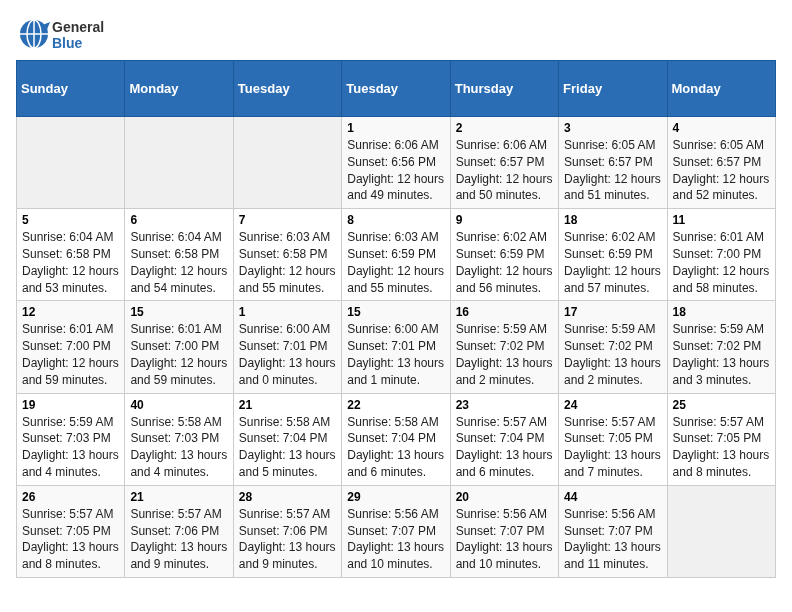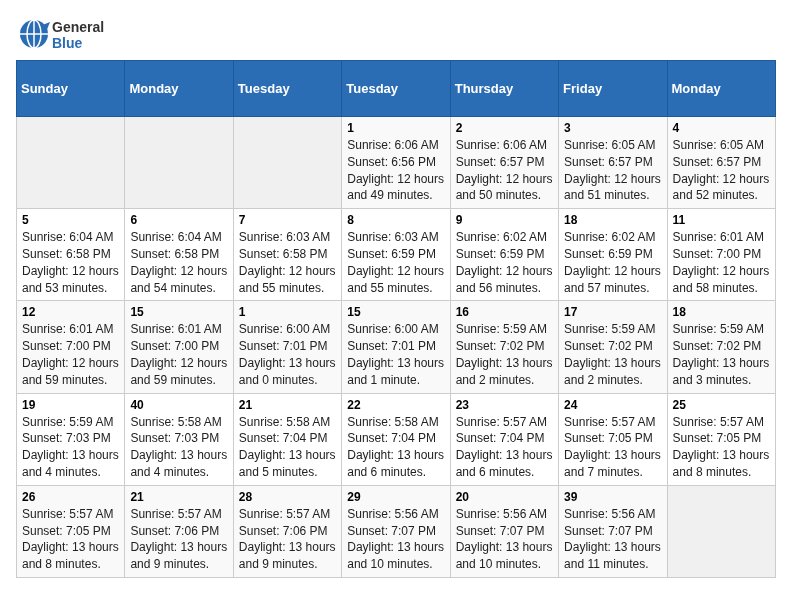--- a/index.html
+++ b/index.html
@@ -327,21 +327,21 @@
 and 10 minutes.</div>
         </td>
         <td>
           <span class="day-number">20</span>
           <div class="day-info" style="white-space: pre-line;">Sunrise: 5:56 AM
 Sunset: 7:07 PM
 Daylight: 13 hours
 and 10 minutes.</div>
         </td>
         <td>
-          <span class="day-number">39</span>
+          <span class="day-number">44</span>
           <div class="day-info" style="white-space: pre-line;">Sunrise: 5:56 AM
 Sunset: 7:07 PM
 Daylight: 13 hours
 and 11 minutes.</div>
         </td>
         <td class="empty-cell"></td>
       </tr>
     </tbody>
 </table>
 

